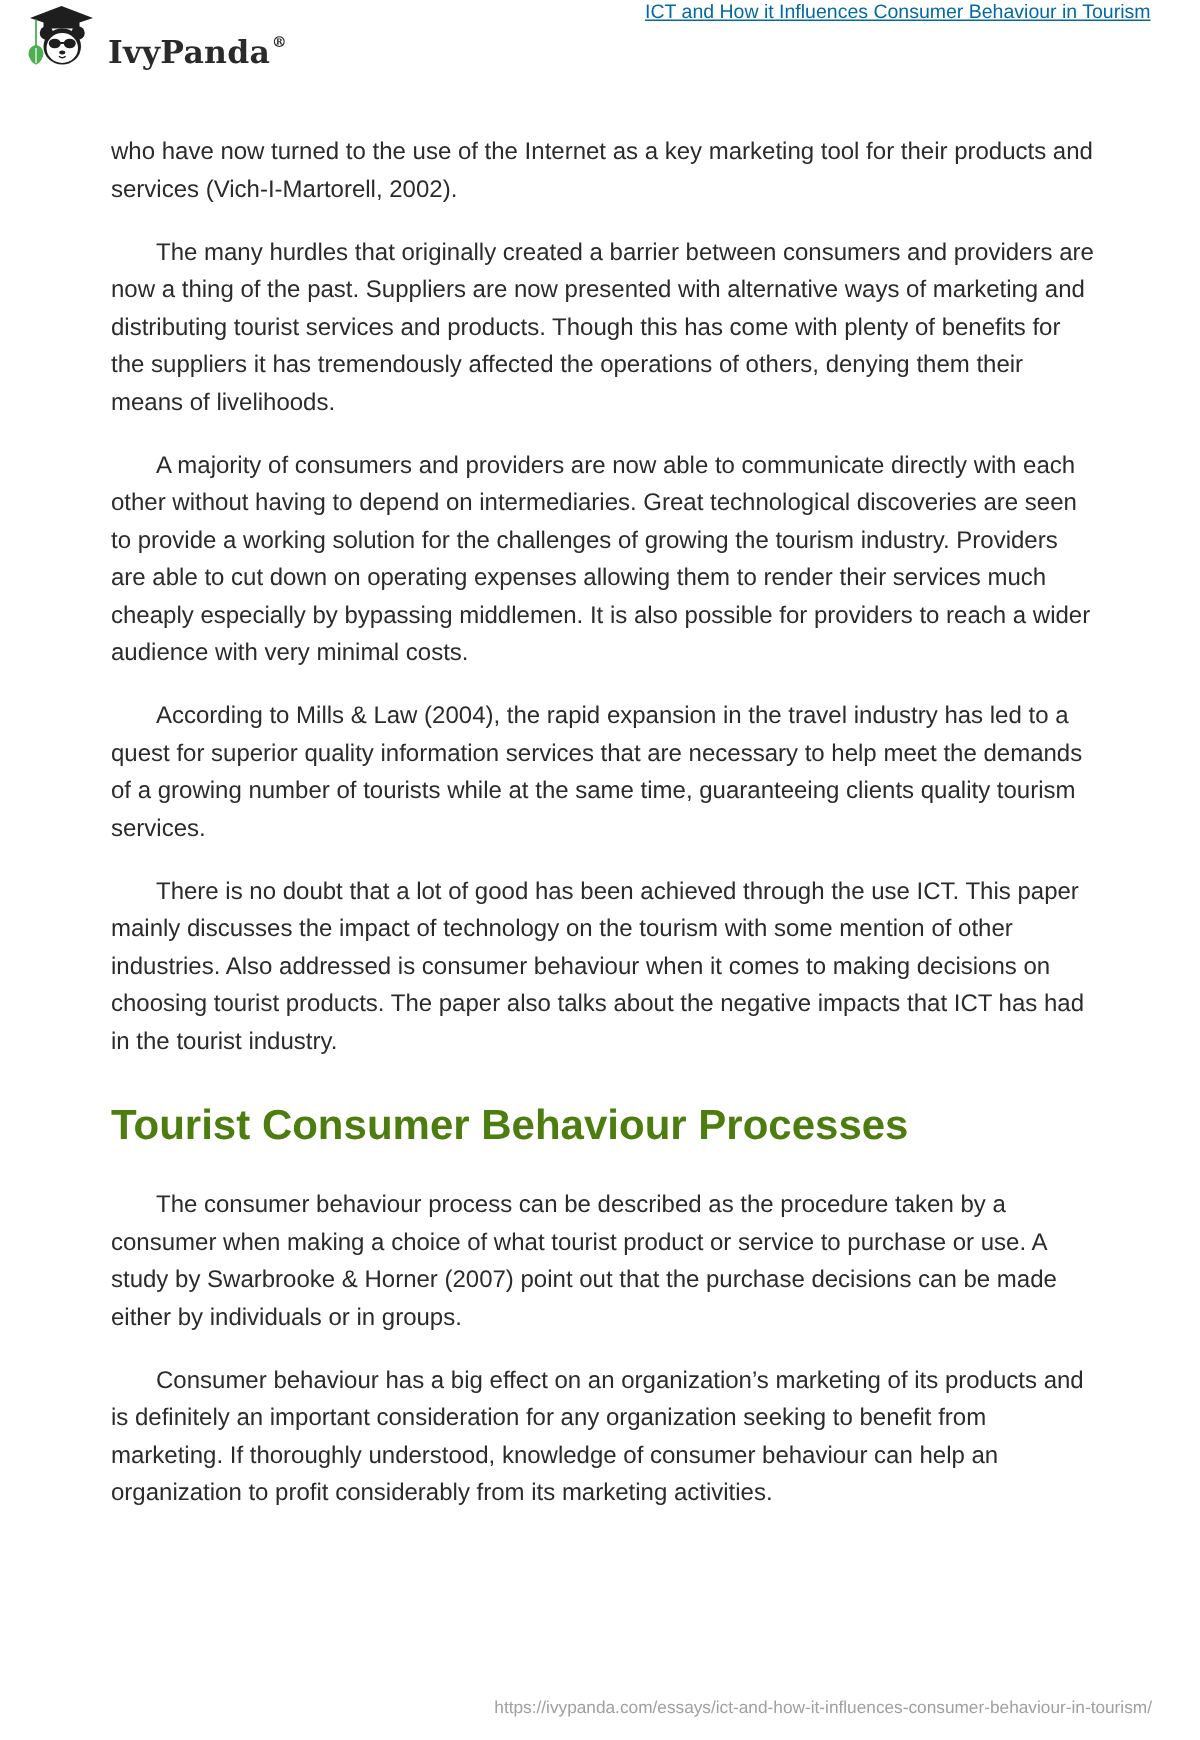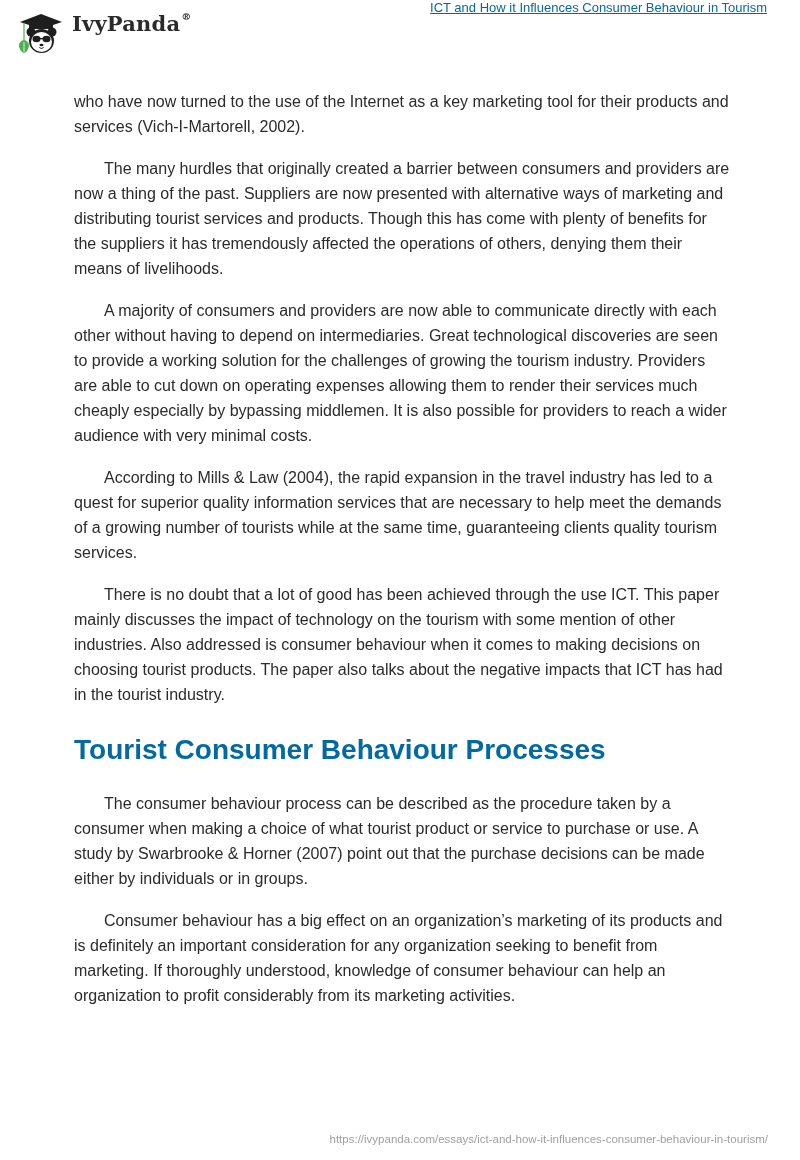--- a/index.html
+++ b/index.html
@@ -17,23 +17,23 @@
     }
     .header {
       position: absolute;
       left: 0; top: 0;
       width: 800px;
       height: 60px;
     }
     .logo {
       position: absolute;
       left: 16px;
-      top: 11px;
+      top: 1px;
       display: flex;
-      align-items: flex-start;
+      align-items: flex-end;
     }
     .logo svg { display: block; }
     .logo-text {
       font-family: "DejaVu Serif", serif;
       font-weight: bold;
       font-size: 21px;
       color: #2a2a2a;
       margin-left: 8px;
       letter-spacing: 0.2px;
     }
@@ -60,21 +60,21 @@
     .content p {
       margin: 0 0 17px 0;
       font-size: 16px;
       line-height: 25px;
       color: #2b2b2b;
     }
     .content p.indent { text-indent: 30px; }
     .content h2 {
       font-size: 28px;
       font-weight: bold;
-      color: #0369a1;
+      color: #4d7c0f;
       margin: 26px 0 24px 0;
       line-height: 34px;
     }
     .footer-url {
       position: absolute;
       right: 32px;
       top: 1133px;
       font-size: 11.5px;
       color: #a0a0a0;
       text-align: center;

